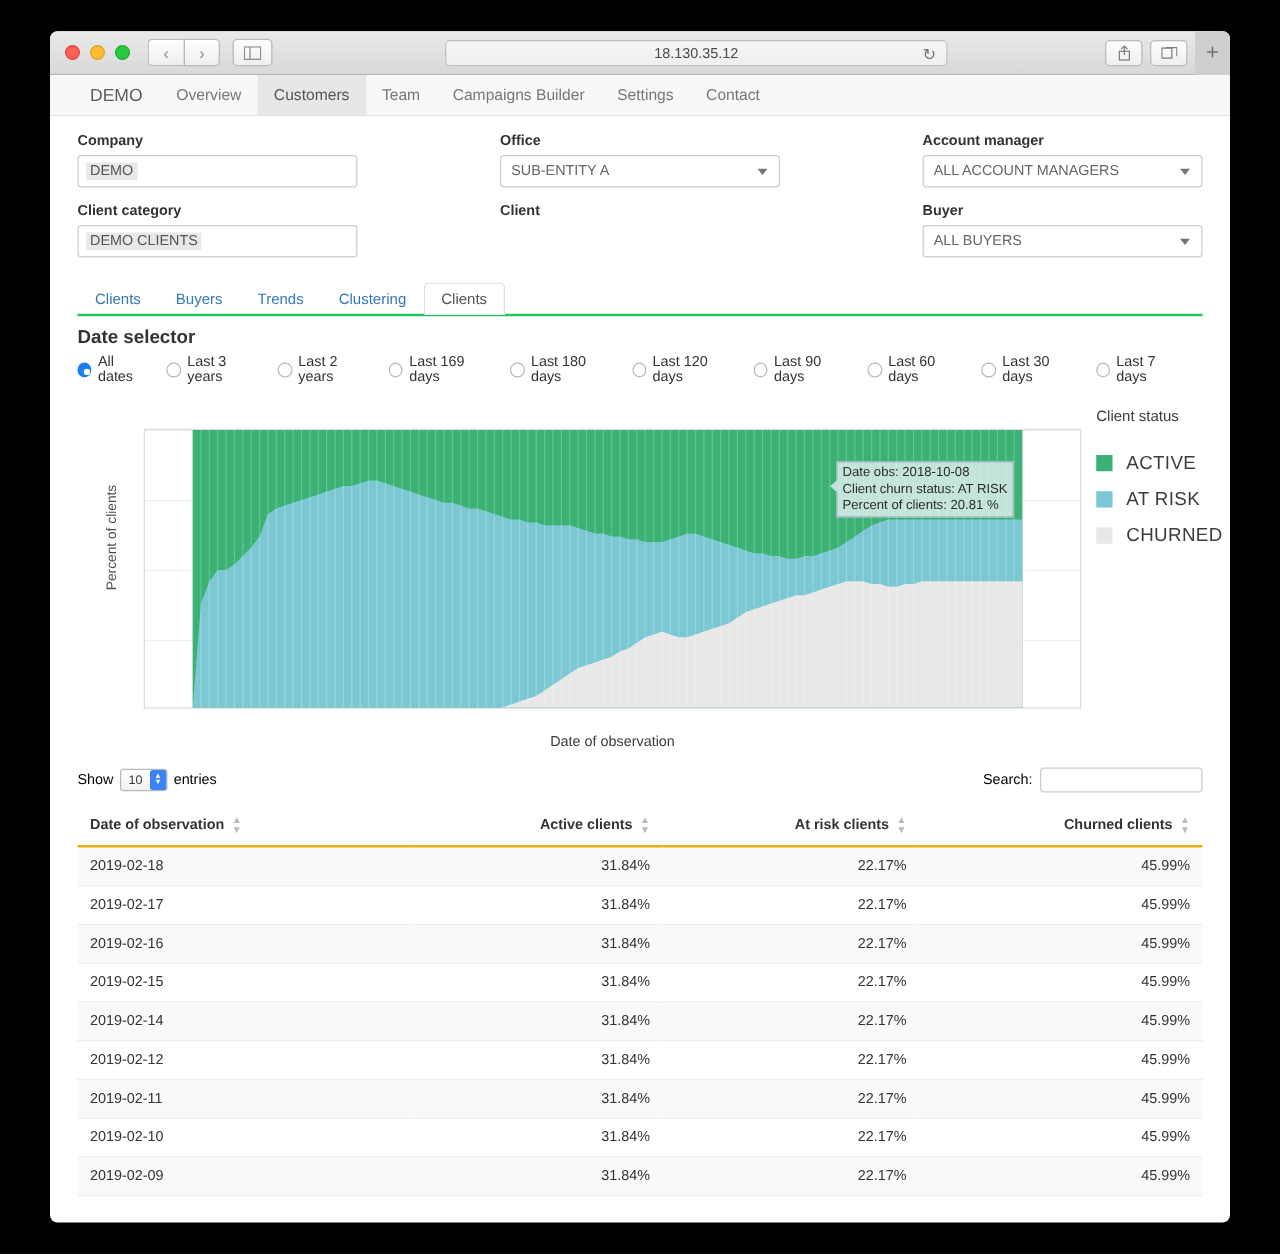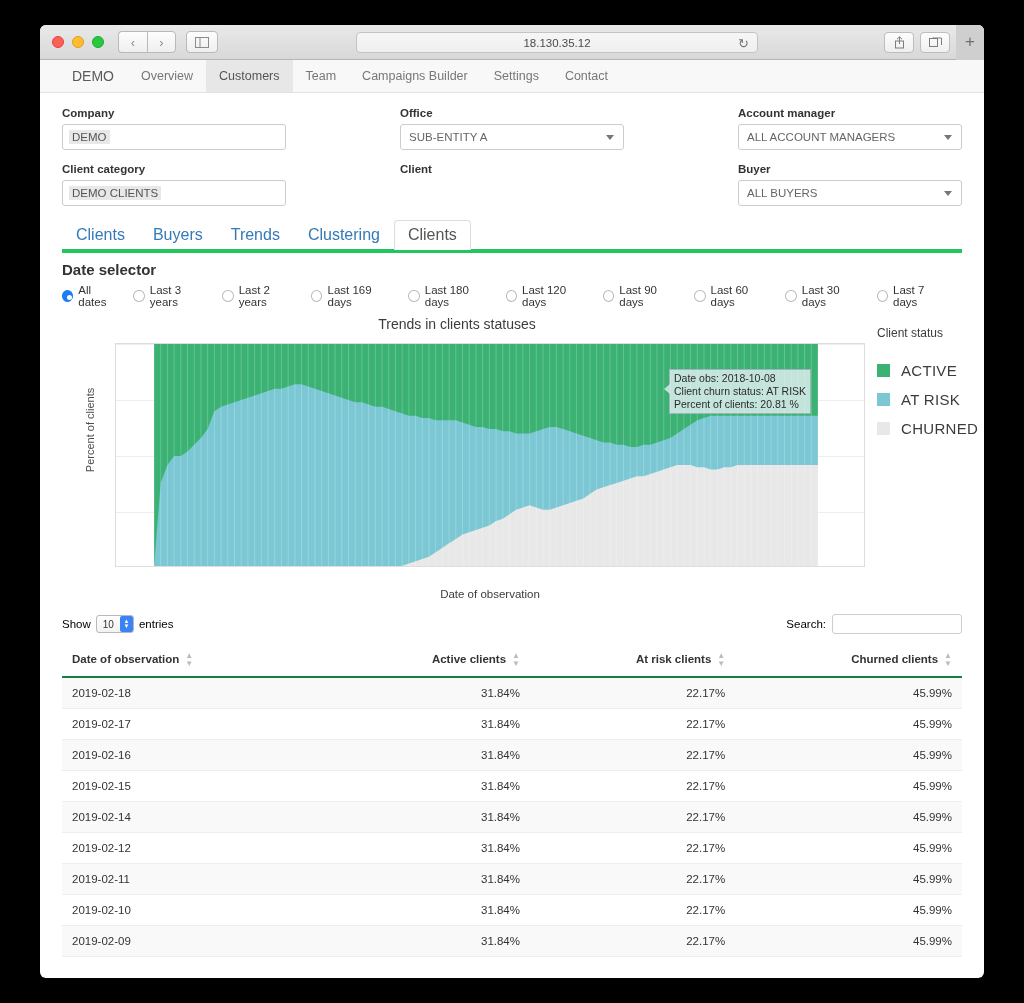--- a/index.html
+++ b/index.html
@@ -129,23 +129,23 @@
   }
   .caret {
     position:absolute; right:9px; top:50%; margin-top:-2px;
     width:0;height:0;border-left:4px solid transparent;
     border-right:4px solid transparent;border-top:5px solid #767676;
   }
 
   
   .subtabs {
     display:flex; align-items:flex-end;
-    border-bottom:4px solid #22c55e;
+    border-bottom:2px solid #22c55e;
     margin-top: 6px; height: 28px;
-    font-size: 16px;
+    font-size: 12px;
   }
   .subtab {
     padding: 5px 13px; color:#337ab7; cursor:pointer;
     border:1px solid transparent; margin-bottom:-1px;
   }
   .subtab.active {
     color:#555; background:#fff;
     border:1px solid #ddd; border-bottom-color:#fff;
     border-radius: 4px 4px 0 0;
   }
@@ -227,21 +227,21 @@
     line-height:5px;
   }
   .searchbox { margin-left:auto; display:flex; align-items:center; }
   .searchinput {
     width:130px;height:20px;border:1px solid #ccc;border-radius:3px;
     margin-left:6px; background:#fff;
   }
   table { width:100%; border-collapse:collapse; margin-top:10px; font-size:11.5px;}
   thead th {
     text-align:left; padding:8px 10px; color:#333; font-weight:bold;
-    border-bottom:2px solid #15803d; position:relative;
+    border-bottom:2px solid #eab308; position:relative;
   }
   th.num { text-align:right; }
   .sorticon {
     display:inline-block; margin-left:6px; color:#bbb; font-size:8px;
     line-height:8px; vertical-align:middle;
   }
   tbody td { padding:9px 10px; color:#333; border-bottom:1px solid #eee; }
   tbody td.num { text-align:right; }
   tbody tr:nth-child(odd) { background:#f9f9f9; }
 </style>
@@ -385,21 +385,20 @@
           <span class="rdot"></span>
           <span>Last 30 days</span>
         </div>
         <div class="radio">
           <span class="rdot"></span>
           <span>Last 7 days</span>
         </div>
       </div>
 
     <div class="chartwrap">
-      <div class="charttitle">Trends in clients statuses</div>
       <div class="ylab">Percent of clients</div>
       <div class="plotbox">
         <div id="grid-layer">
             <div class="gridline" style="top: 168px;"></div>
             <div class="gridline" style="top: 112px;"></div>
             <div class="gridline" style="top: 56px;"></div>
             <div class="gridline" style="top: 0px;"></div>
             <div class="vgrid" style="left: 105.489px;"></div>
             <div class="vgrid" style="left: 214.341px;"></div>
             <div class="vgrid" style="left: 323.193px;"></div>

